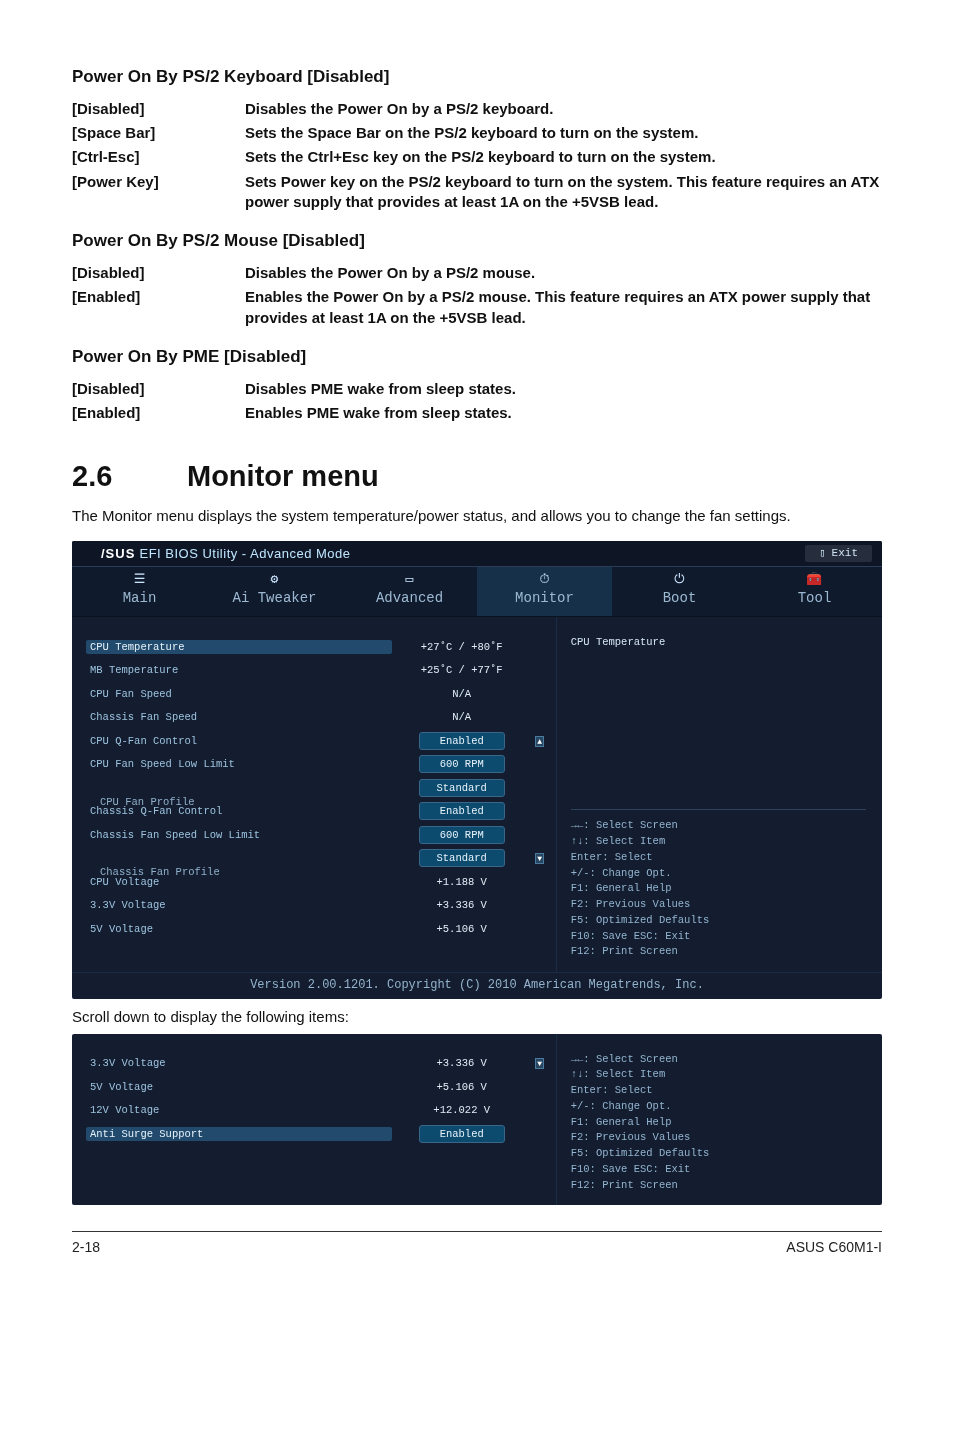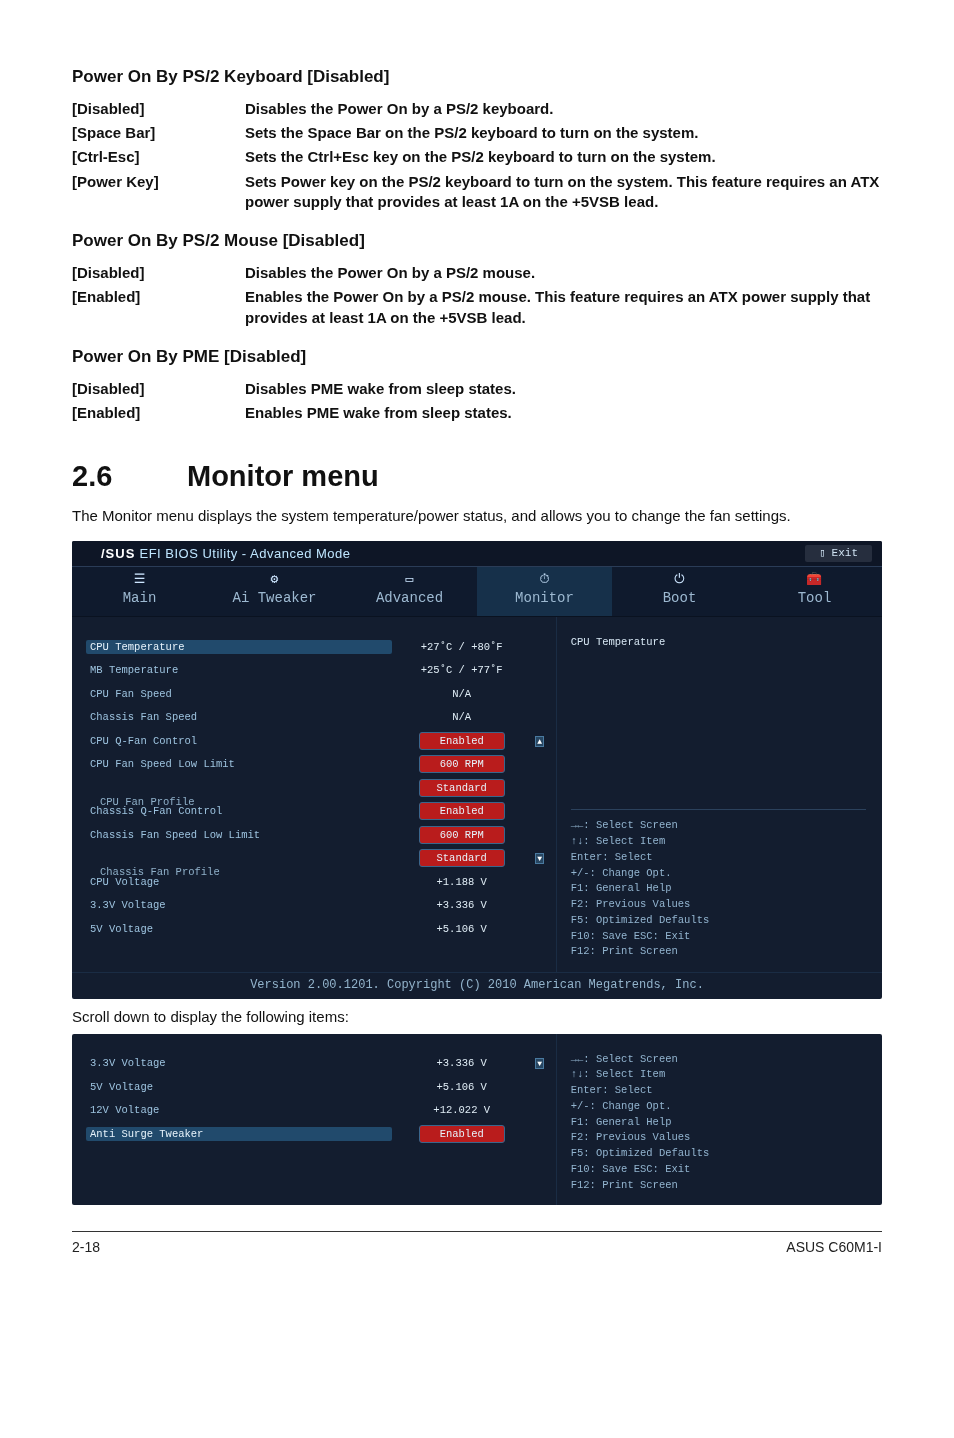--- a/index.html
+++ b/index.html
@@ -57,21 +57,21 @@
   .bios-right { flex:1; padding:18px 16px 12px 14px; border-left:1px solid #1a2c44; display:flex; flex-direction:column; }
   .bios-right .help-title { color:#d6e6f3; margin-bottom:8px; }
   .bios-right .help-gap { flex:1; }
   .bios-right .hint { color:#92b4cf; border-top:1px solid #2b415c; padding-top:8px; line-height:1.5; }
   .bios-item { display:flex; align-items:center; height:23.5px; }
   .bios-item .lbl { flex:1; color:#9dc3df; }
   .bios-item.hl .lbl { background:#214a6c; color:#e7f3fb; padding:0 4px; border-radius:2px; margin-left:-4px; display:inline-block; }
   .bios-item.sub .lbl { padding-left:10px; color:#8fb0c9;margin-top:28px;}
   .bios-item .val { width:140px; text-align:center; color:#e0edf6; }
   .valbox {
-    background:#b91c1c; border:1px solid #3a668c;
+    background:#0c4a6e; border:1px solid #3a668c;
     padding:1px 8px; border-radius:3px; color:#e6f2fa;
     min-width:86px; display:inline-block; text-align:center;
   }
   .scroll-col { width:16px; text-align:center; color:#c6dff2; }
   .arrow { background:#274662; border:1px solid #4a7aa0; color:#fff; font-size:8px; line-height:9px; padding:0 1px; display:inline-block; }
   .bios-footer {
     text-align:center; color:#93b4cc; border-top:1px solid #1a2c44;
     padding:4px 0 6px 0; font-size:12px;
   }
   .scroll-note { margin:8px 0 6px 0; }
@@ -258,21 +258,21 @@
           <span class="lbl">5V Voltage</span>
           <span class="val">+5.106 V</span>
           <span class="scroll-col"></span>
         </div>
         <div class="bios-item">
           <span class="lbl">12V Voltage</span>
           <span class="val">+12.022 V</span>
           <span class="scroll-col"></span>
         </div>
         <div class="bios-item hl">
-          <span class="lbl">Anti Surge Tweaker</span>
+          <span class="lbl">Anti Surge Support</span>
           <span class="val"><span class="valbox">Enabled</span></span>
           <span class="scroll-col"></span>
         </div>
       </div>
     <div class="bios-right">
       <div class="hint" style="border-top:none;padding-top:0" id="hints2">→←: Select Screen<br>↑↓: Select Item<br>Enter: Select<br>+/-: Change Opt.<br>F1: General Help<br>F2: Previous Values<br>F5: Optimized Defaults<br>F10: Save  ESC: Exit<br>F12: Print Screen</div>
     </div>
   </div>
 </div>
 

